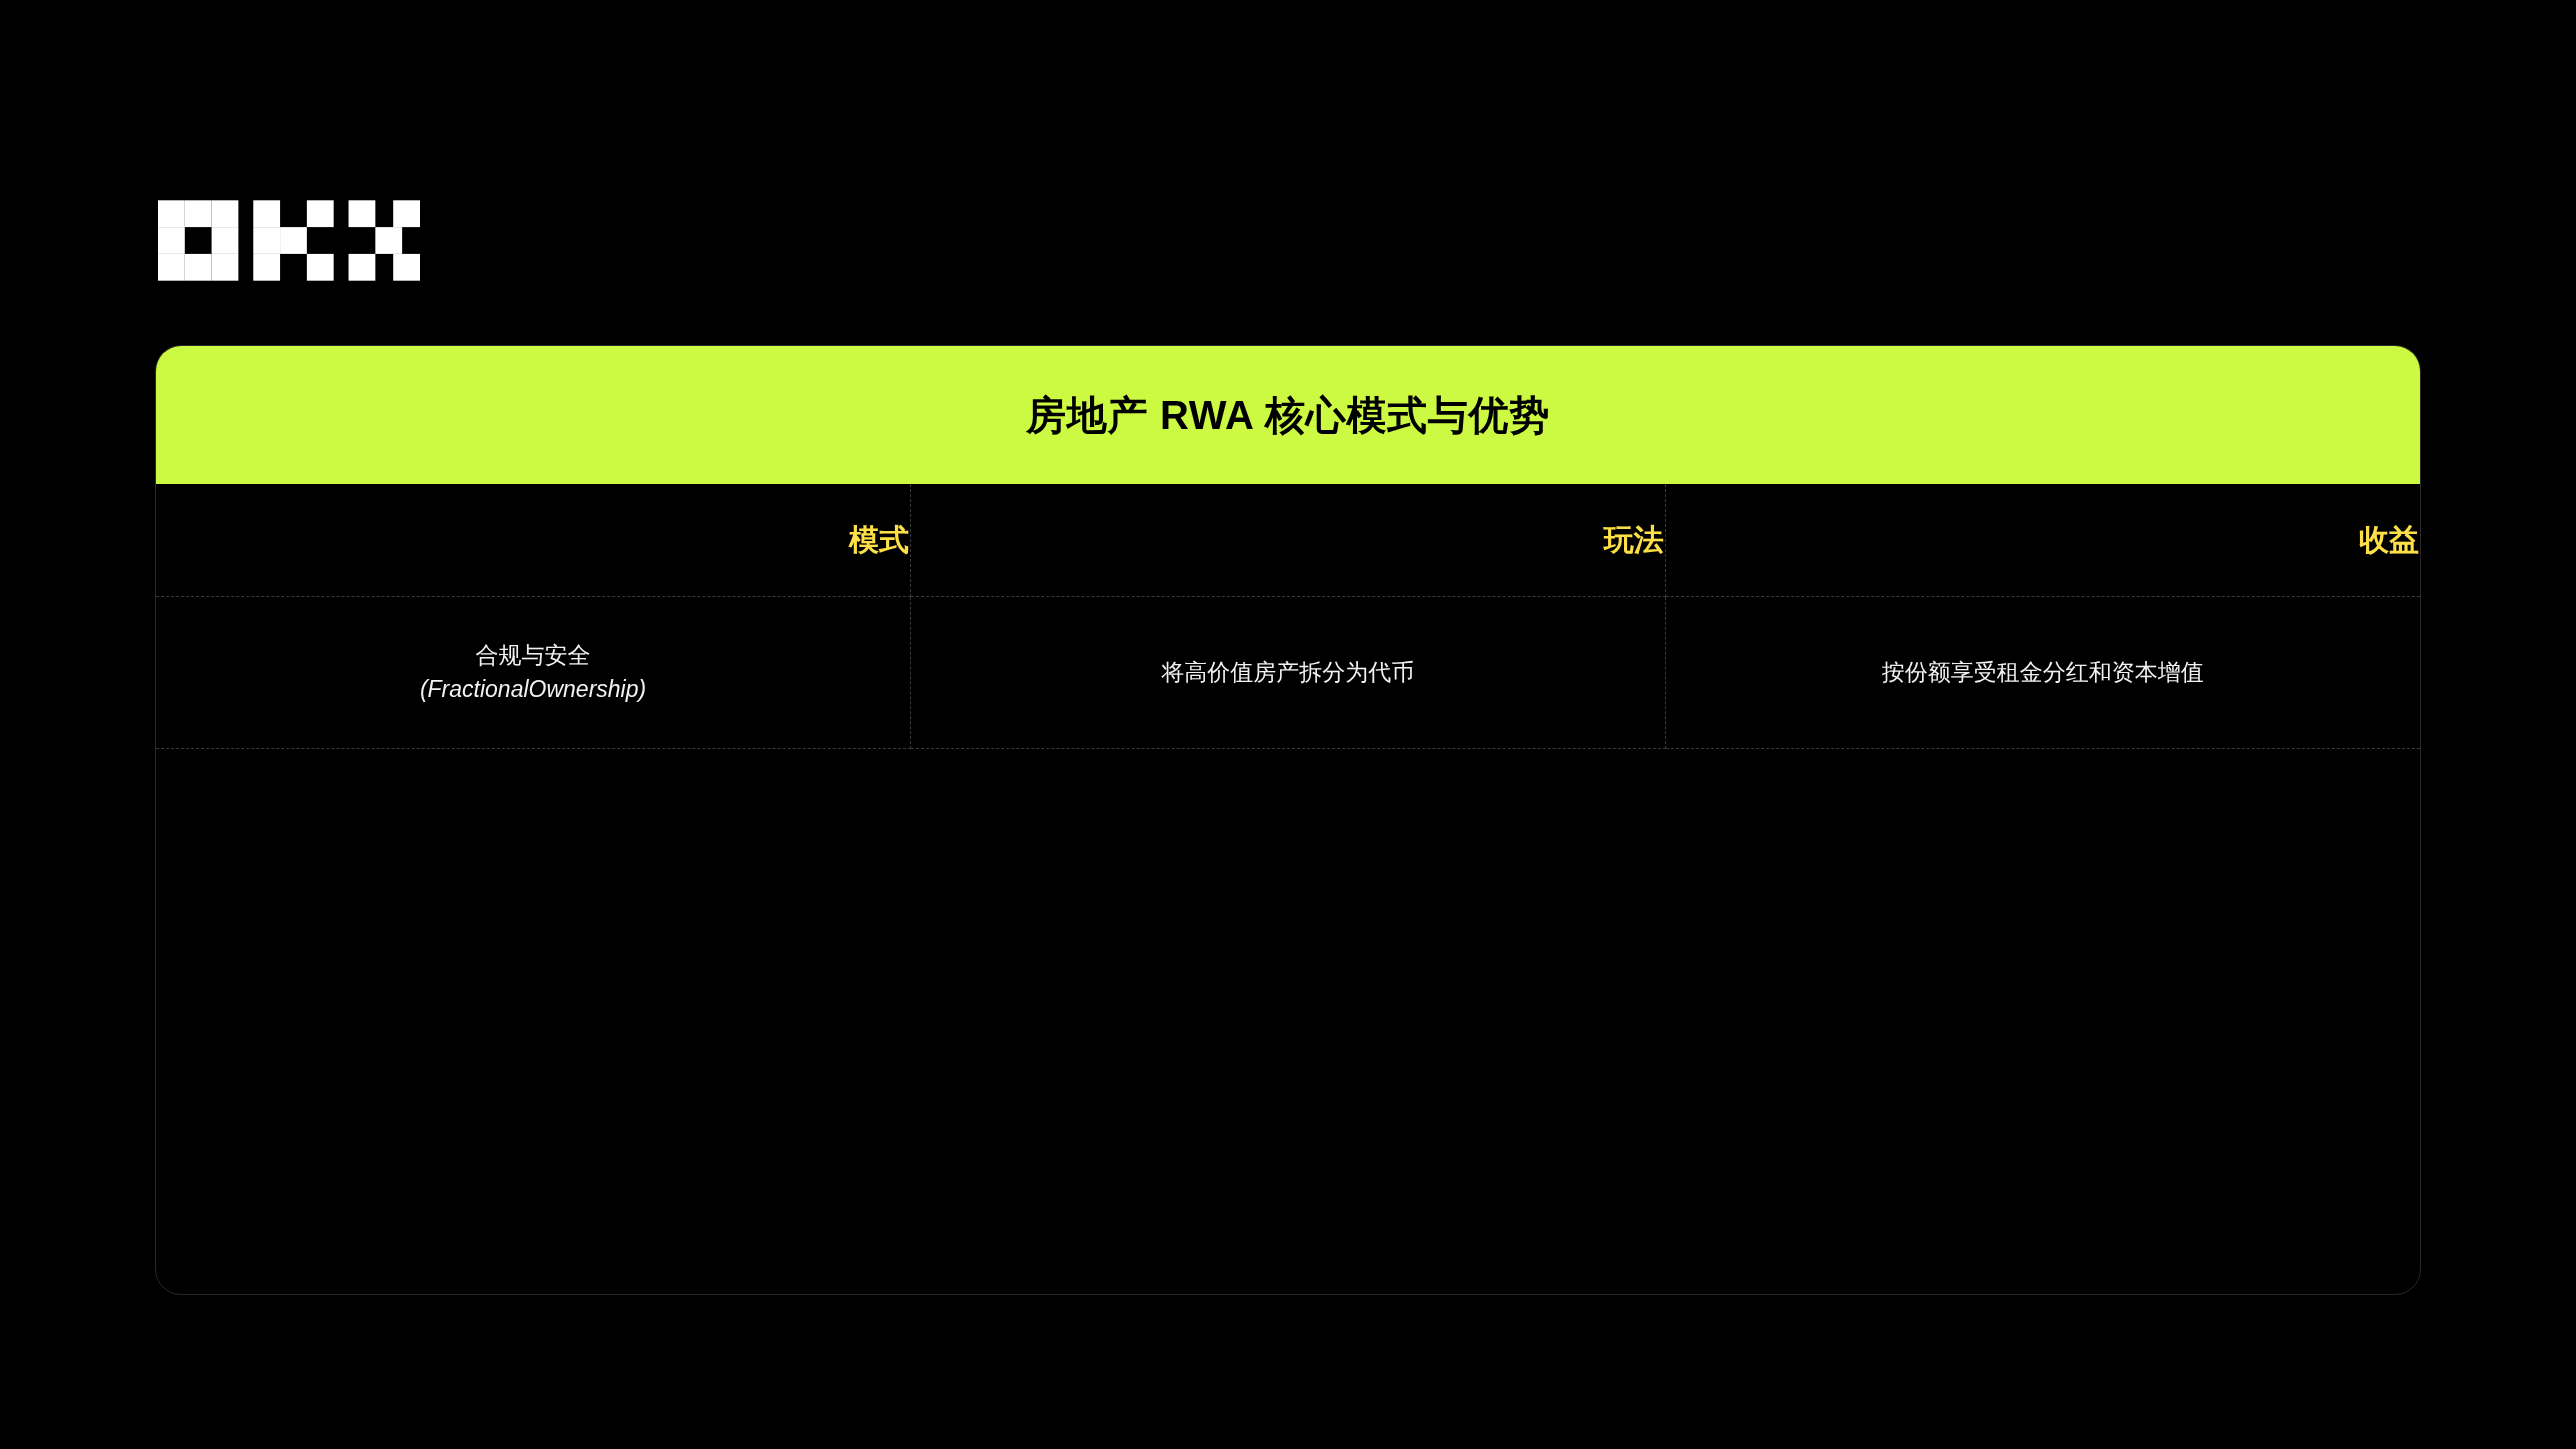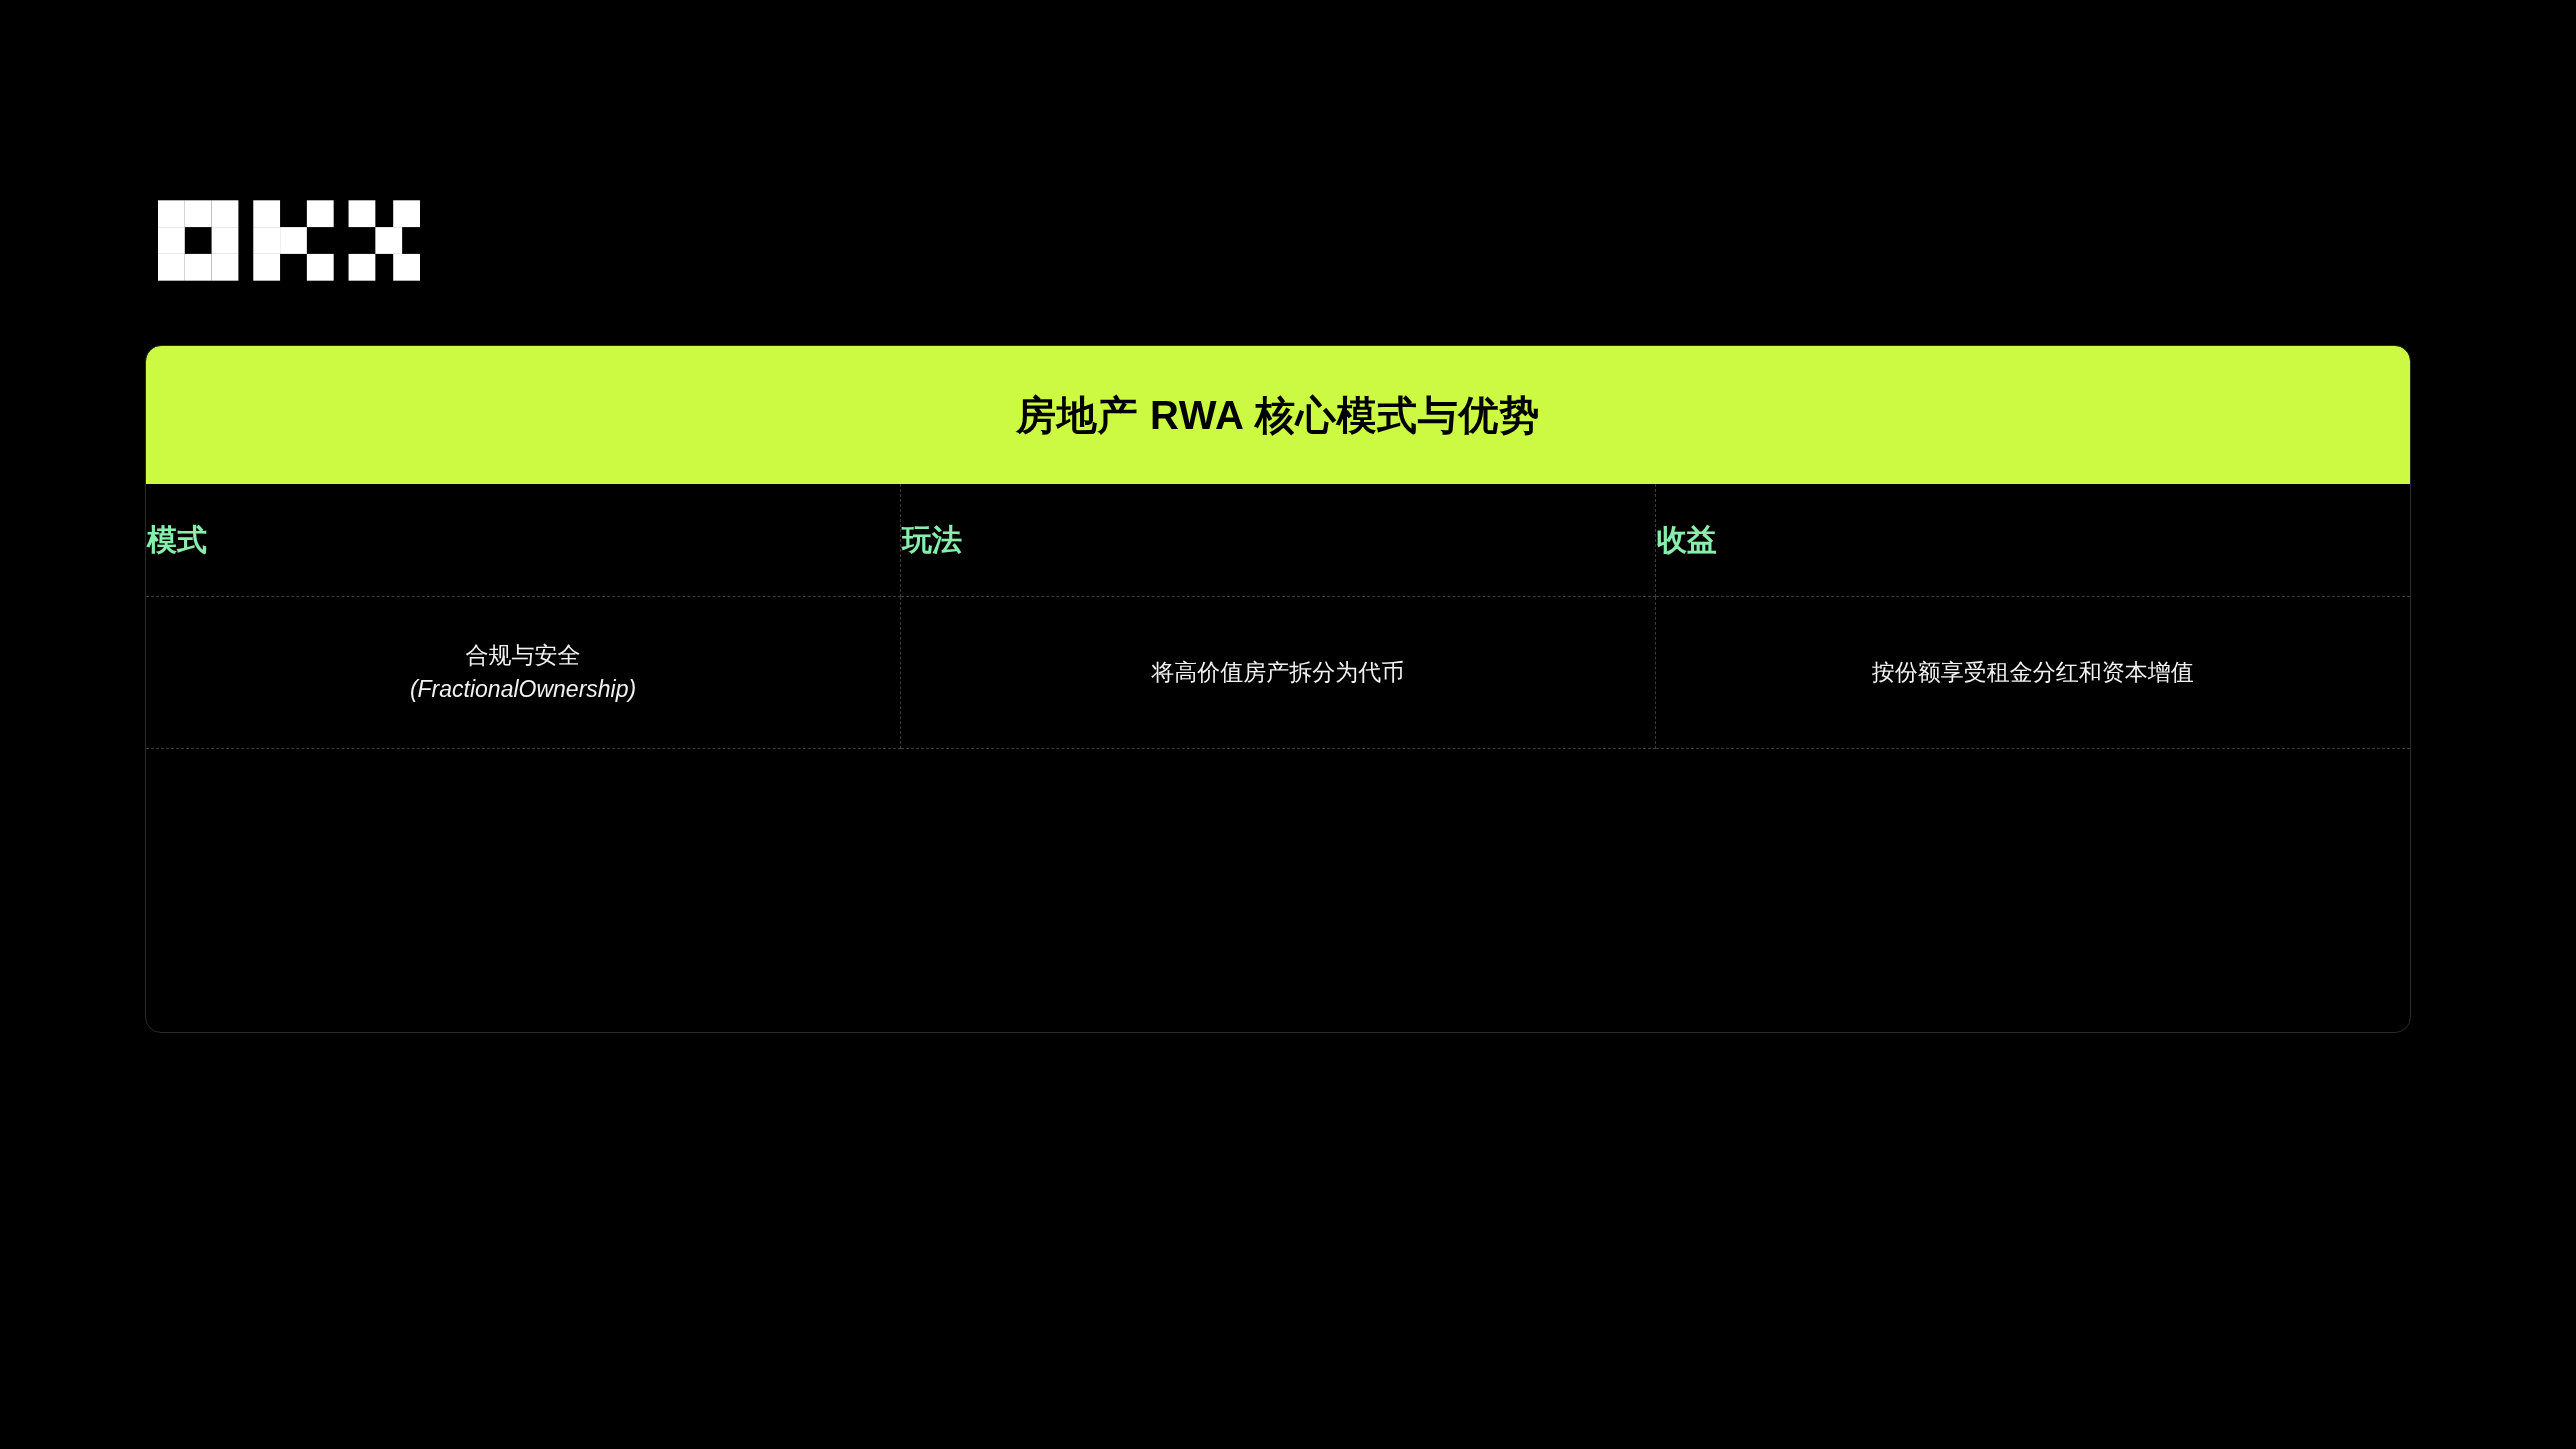--- a/index.html
+++ b/index.html
@@ -22,25 +22,25 @@
     left: 158px;
     top: 200px;
     width: 262px;
     height: 81px;
   }
   .logo svg { display: block; }
 
   
   .card {
     position: absolute;
-    left: 145px;
+    left: 155px;
     top: 345px;
     width: 2266px;
-    height: 688px;
-    border-radius: 16px;
+    height: 950px;
+    border-radius: 26px;
     background: #000000;
     border: 1.5px solid #2a2a2a;
     box-sizing: border-box;
     overflow: hidden;
   }
 
   .card-header {
     height: 138px;
     background: #ccf941;
     display: flex;
@@ -61,22 +61,22 @@
     border-collapse: collapse;
     table-layout: fixed;
   }
   table.matrix col.c1 { width: 33.33%; }
   table.matrix col.c2 { width: 33.33%; }
   table.matrix col.c3 { width: 33.34%; }
 
   table.matrix th {
     height: 110px;
     vertical-align: middle;
-    text-align: left;
-    color: #86efac;
+    text-align: right;
+    color: #fde047;
     font-size: 30px;
     font-weight: bold;
     border-bottom: 1.5px dashed #3a3a3a;
     border-right: 1.5px dashed #3a3a3a;
   }
   table.matrix th:last-child,
   table.matrix td:last-child {
     border-right: none;
   }
 

